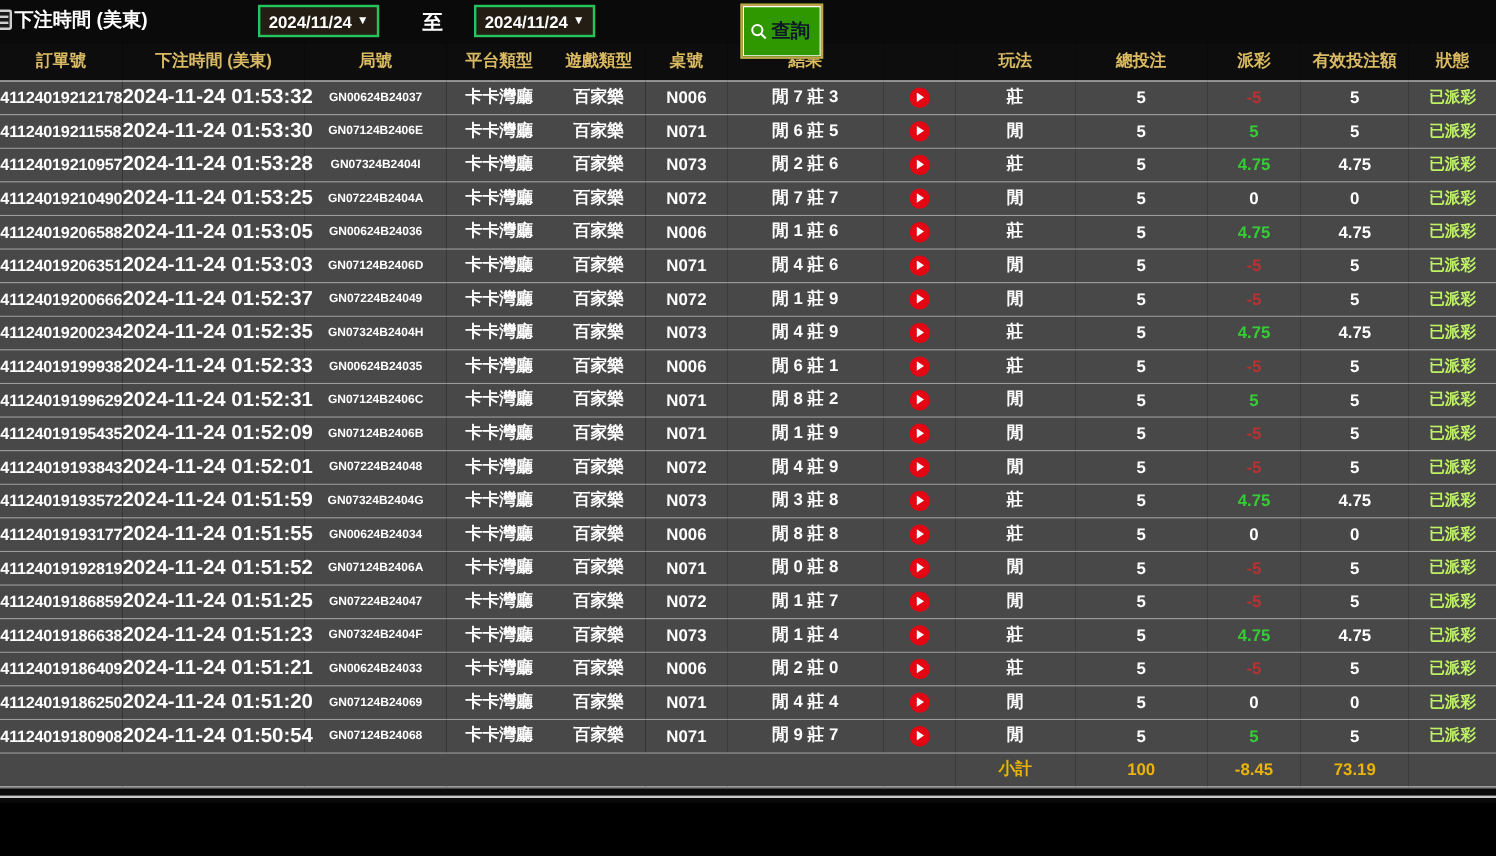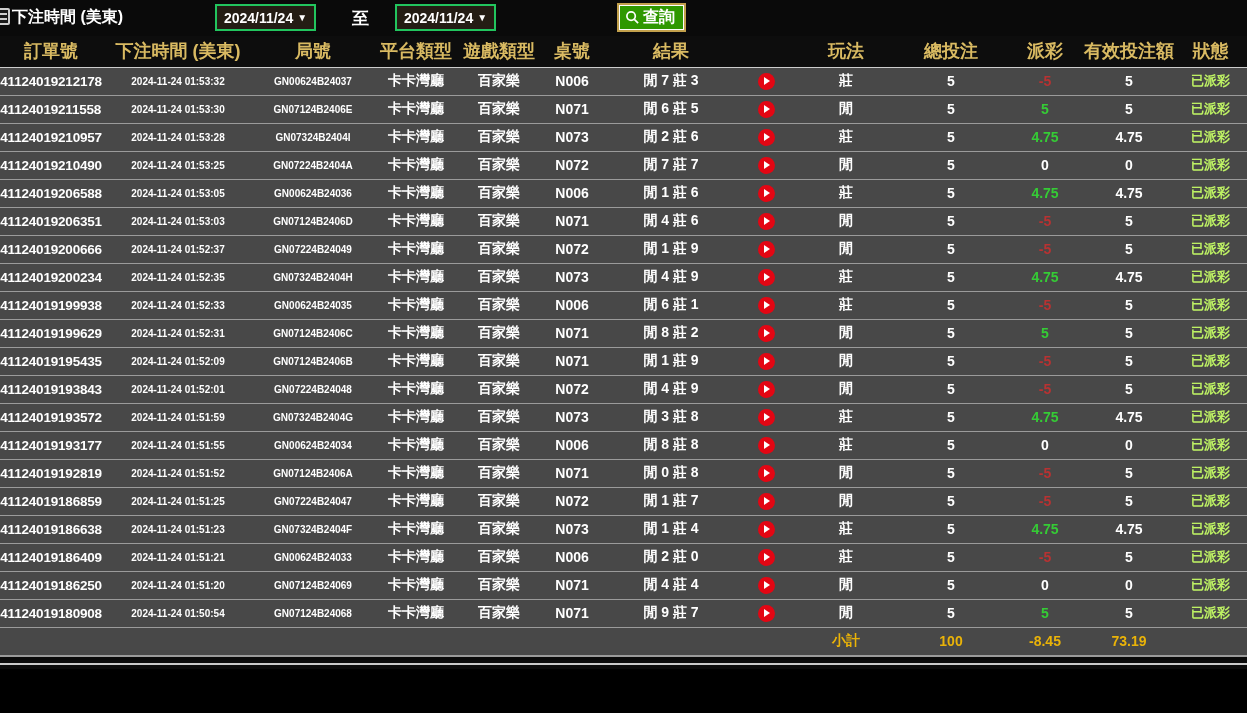--- a/index.html
+++ b/index.html
@@ -12,33 +12,33 @@
   .cal-icon { position:absolute; left:-5px; top:8px; width:15px; height:17px;
               border:2px solid #cfcfcf; border-radius:2px; background:#1a1a1a; }
   .cal-icon:before { content:""; position:absolute; left:1px; right:1px; top:3px; height:2px; background:#cfcfcf; }
   .cal-icon:after  { content:""; position:absolute; left:1px; right:1px; top:8px; height:2px; background:#cfcfcf; }
   .date-select { position:absolute; top:4px; width:101px; height:27px; background:#241d14;
                  border:2px solid #22c55e; color:#fff; font-size:14px; font-weight:700;
                  display:flex; align-items:center; justify-content:center; gap:4px; cursor:pointer; }
   .date-from { left:215px; } .date-to { left:395px; }
   .chev { font-size:10px; color:#fff; }
   .to-label { position:absolute; left:352px; top:7px; color:#fff; font-size:17px; }
-  .query-btn { position:absolute; left:617px; top:3px; height:29px; padding:0 9px 0 6px;
+  .query-btn { position:absolute; left:617px; top:3px; height:46px; padding:0 9px 0 6px;
                background:#2f9800; border:2px solid #c2a04c; box-shadow:inset 0 0 0 1px #ffffff;
-               color:#ffffff; font-size:16px; font-weight:700; display:flex; align-items:center; gap:3px; cursor:pointer; }
+               color:#0f172a; font-size:16px; font-weight:700; display:flex; align-items:center; gap:3px; cursor:pointer; }
   .mag-icon { width:15px; height:15px; display:block; }
 
   
   table { width:1247px; border-collapse:collapse; table-layout:fixed; }
-  thead th { height:31px; background:#0d0d0d; color:#d9ba62; font-size:18px; font-weight:700;
+  thead th { height:31px; background:#0d0d0d; color:#d9ba62; font-size:14px; font-weight:700;
              text-align:center; border-bottom:1px solid #cccccc; white-space:nowrap; }
   tbody td, tfoot td { height:28px; background:#484848; color:#fff; font-size:14px; font-weight:700;
              text-align:center; border-bottom:1px solid #9b9b9b; white-space:nowrap; overflow:visible; }
   td.c-order { text-align:left; text-indent:-7px; font-size:13.5px; letter-spacing:-0.2px; }
-  td.c-time  { font-size:10px; }
+  td.c-time  { font-size:17px; }
   td.c-round { font-size:10px; }
   .pay-red   { color:#b83232; }
   .pay-green { color:#35cc35; }
   .pay-white { color:#ffffff; }
   td.c-status { color:#bef264; font-size:13px; }
   .play-btn { width:17px; height:17px; border-radius:50%; background:#e30613; border:none;
               display:inline-flex; align-items:center; justify-content:center; cursor:pointer; vertical-align:middle; }
   .play-tri { width:0; height:0; border-left:6px solid #fff; border-top:4px solid transparent;
               border-bottom:4px solid transparent; margin-left:2px; }
   tfoot td { color:#eab308; }

